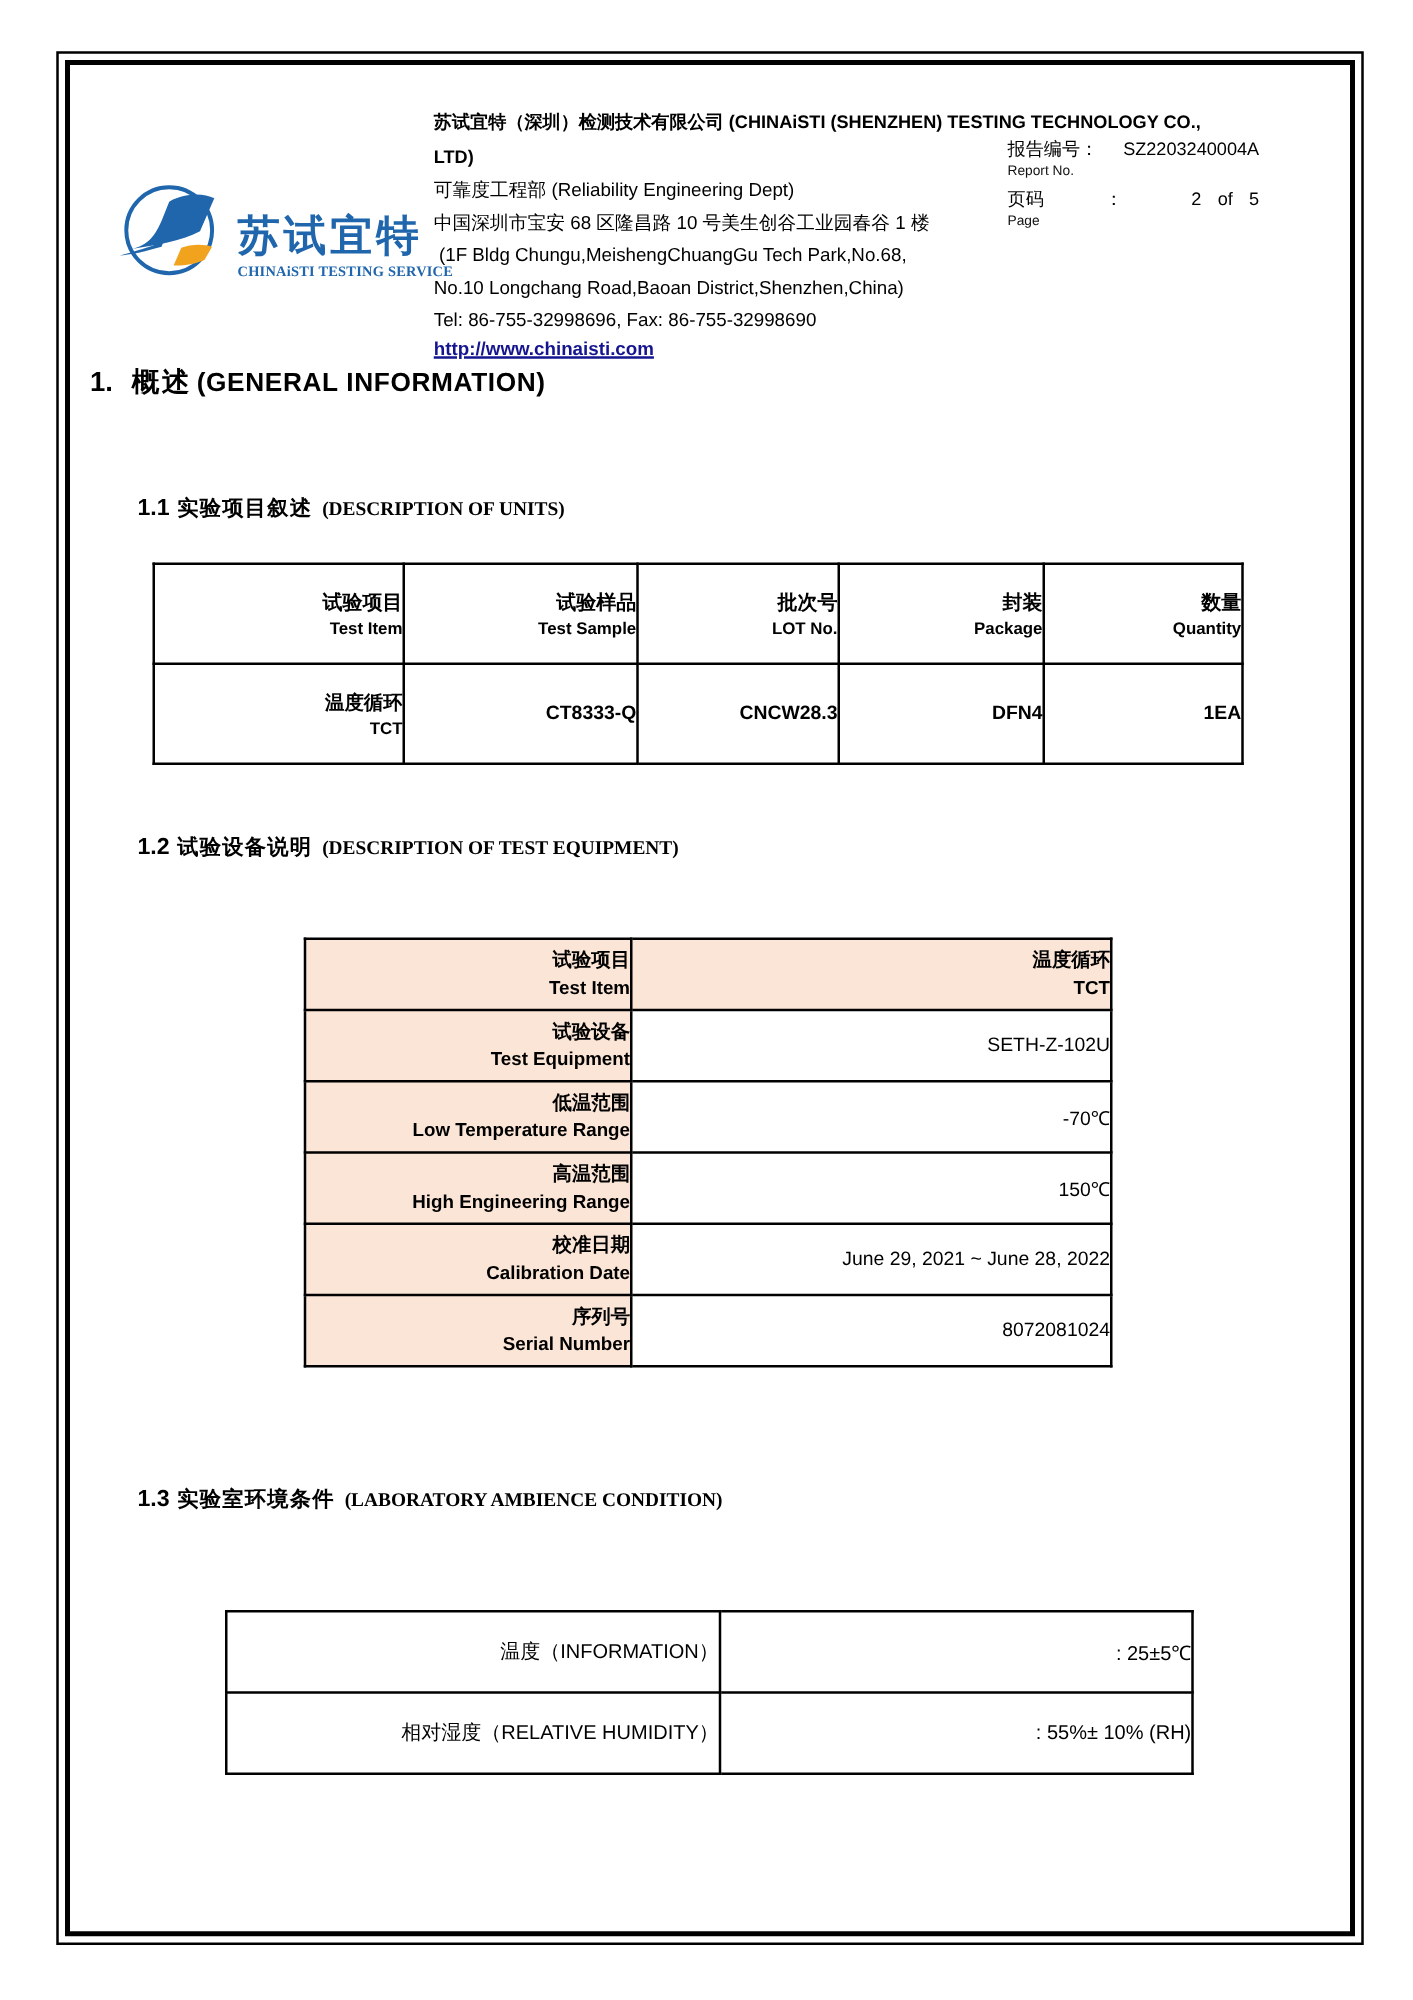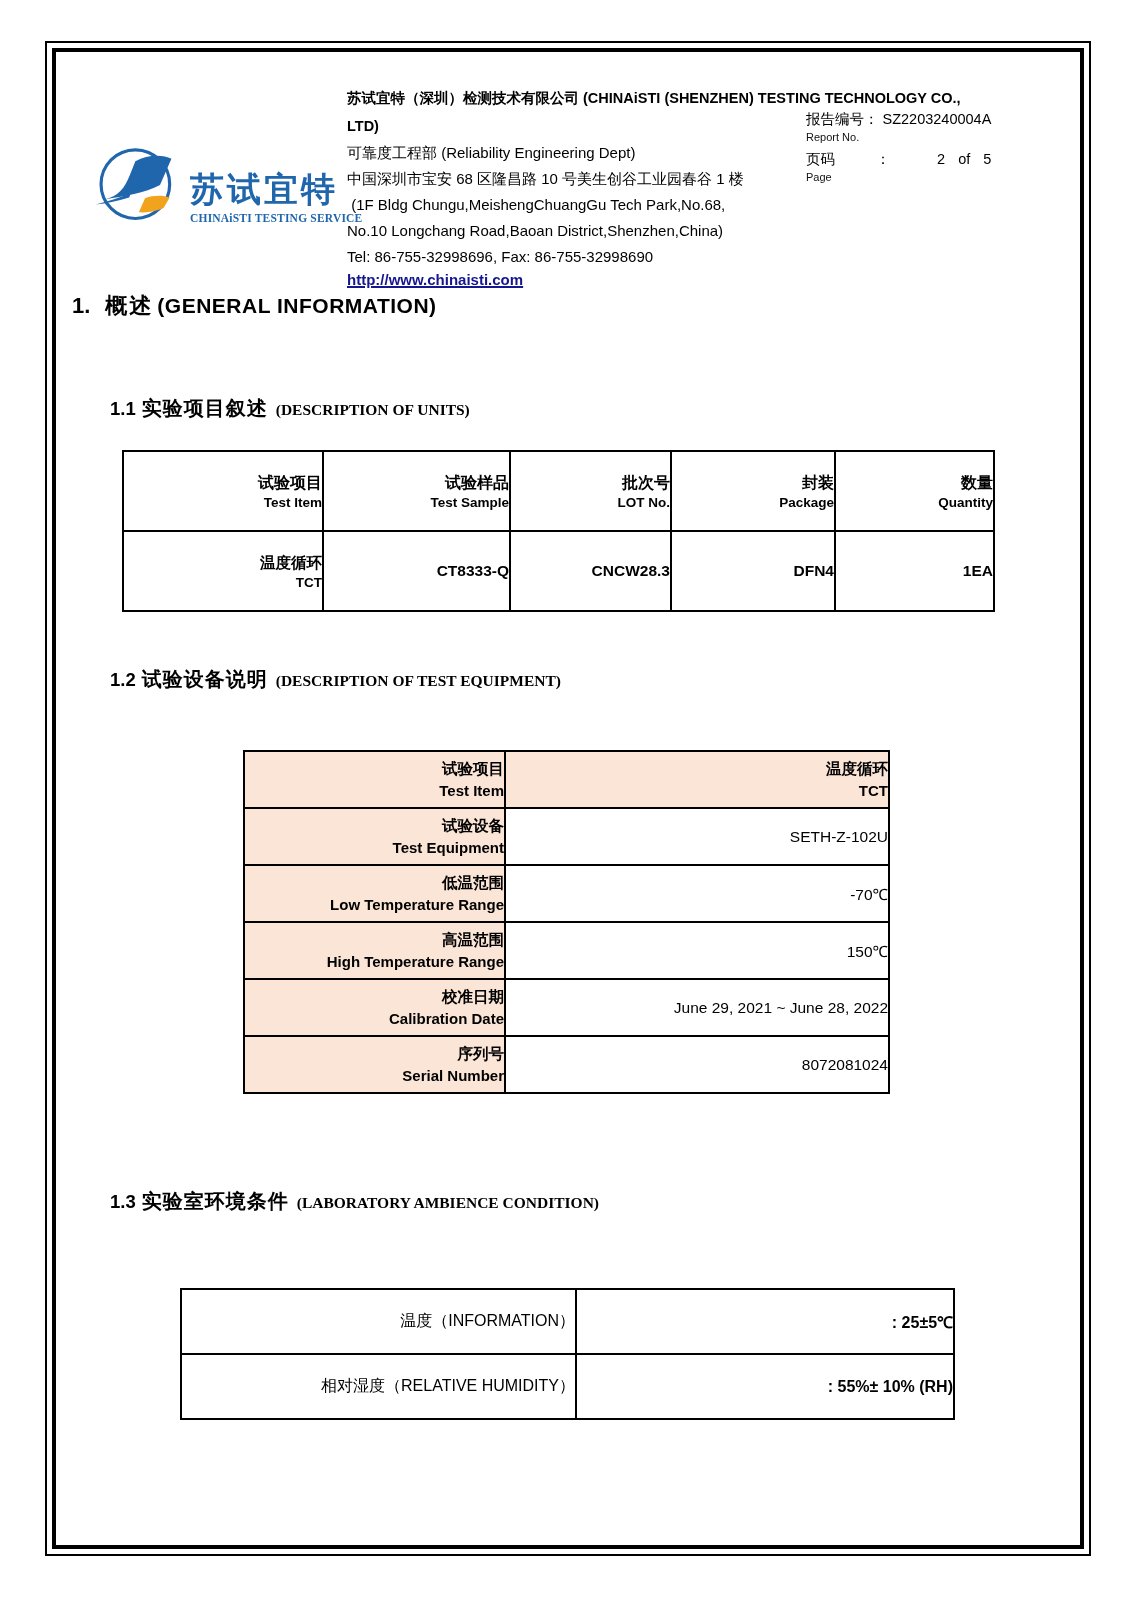--- a/index.html
+++ b/index.html
@@ -28,33 +28,33 @@
   .co-line { font-size:15px; line-height:26px; white-space:pre-wrap; }
   .co-line.b { font-weight:700; font-size:14.5px; line-height:28px; }
   .co-url {
     display:inline-block; margin-top:1px; font-size:15px; font-weight:700;
     color:#151590; text-decoration:underline; text-decoration-thickness:2px; cursor:pointer;
   }
 
   
   .report-meta { position:absolute; left:750px; top:58px; }
   .meta-row1 { font-size:14.5px; white-space:nowrap; }
-  .meta-row1 .val { margin-left:4px; }
+  .meta-row1 .val { margin-left:20px; }
   .meta-sub { font-size:11px; margin-top:2px; color:#111; }
   .meta-row2 { font-size:14.5px; margin-top:7px; display:flex; align-items:baseline;justify-content:space-between; }
   .meta-row2 .colon { margin-left:18px; }
   .meta-row2 .pageval { margin-left:24px; word-spacing:9px; }
 
   
   .sec1 { position:absolute; left:16px; top:239px; font-weight:700; font-size:22px; white-space:nowrap; }
   .sec1 .cn { margin-left:15px; letter-spacing:2px; }
   .sec1 .en { margin-left:4px; font-size:21px; letter-spacing:0.5px; }
   .subhead { position:absolute; font-weight:700; white-space:nowrap; }
   .subhead .num { font-size:18.5px; }
-  .subhead .cn { font-size:20px; margin-left:6px; letter-spacing:1px; }
+  .subhead .cn { font-size:17px; margin-left:6px; letter-spacing:1px; }
   .subhead .en { font-size:15.5px; margin-left:8px;font-family:Liberation Serif, serif; }
   .sh-11 { left:54px; top:343px; }
   .sh-12 { left:54px; top:614px; }
   .sh-13 { left:54px; top:1136px; }
 
   
   table.tbl { border-collapse:collapse; table-layout:fixed; position:absolute; }
   table.tbl td { border:2px solid #000; text-align:right; vertical-align:middle; padding:0; }
   .cell-cn { font-size:16px; font-weight:700; line-height:23px; }
   .cell-en { font-size:13.5px; font-weight:700; line-height:18px; }
@@ -70,21 +70,21 @@
   .tbl-equip td.lbl { background:#fbe5d6; }
   .tbl-equip td.hval { background:#fbe5d6; }
   .eq-cn { font-size:15.5px; font-weight:700; line-height:22px; }
   .eq-en { font-size:15px; font-weight:700; line-height:21px; }
   .eq-val { font-size:15.5px; font-weight:400; }
 
   
   .tbl-amb { left:124px; top:1236px; width:773px; }
   .tbl-amb td { border:1.5px solid #1c1c1c; height:63px; text-align:left; font-size:16px; font-weight:400; }
   .tbl-amb td.l { padding-left:24px; }
-  .tbl-amb td.r { padding-left:16px;font-weight:bold; }
+  .tbl-amb td.r { padding-left:16px; }
 </style>
 </head>
 <body>
 
 <div class="page">
   <div class="frame">
     <div class="frame-inner">
 
       <div class="logo">
         <svg class="logo-icon" width="88" height="84" viewBox="0 0 100 95" aria-hidden="true">
@@ -205,21 +205,21 @@
         <tr>
           <td class="lbl">
             <div class="eq-cn">低温范围</div>
             <div class="eq-en">Low Temperature Range</div>
           </td>
           <td class="eq-val">-70℃</td>
         </tr>
         <tr>
           <td class="lbl">
             <div class="eq-cn">高温范围</div>
-            <div class="eq-en">High Temperature Range</div>
+            <div class="eq-en">High Engineering Range</div>
           </td>
           <td class="eq-val">150℃</td>
         </tr>
         <tr>
           <td class="lbl">
             <div class="eq-cn">校准日期</div>
             <div class="eq-en">Calibration Date</div>
           </td>
           <td class="eq-val">June 29, 2021 ~ June 28, 2022</td>
         </tr>

